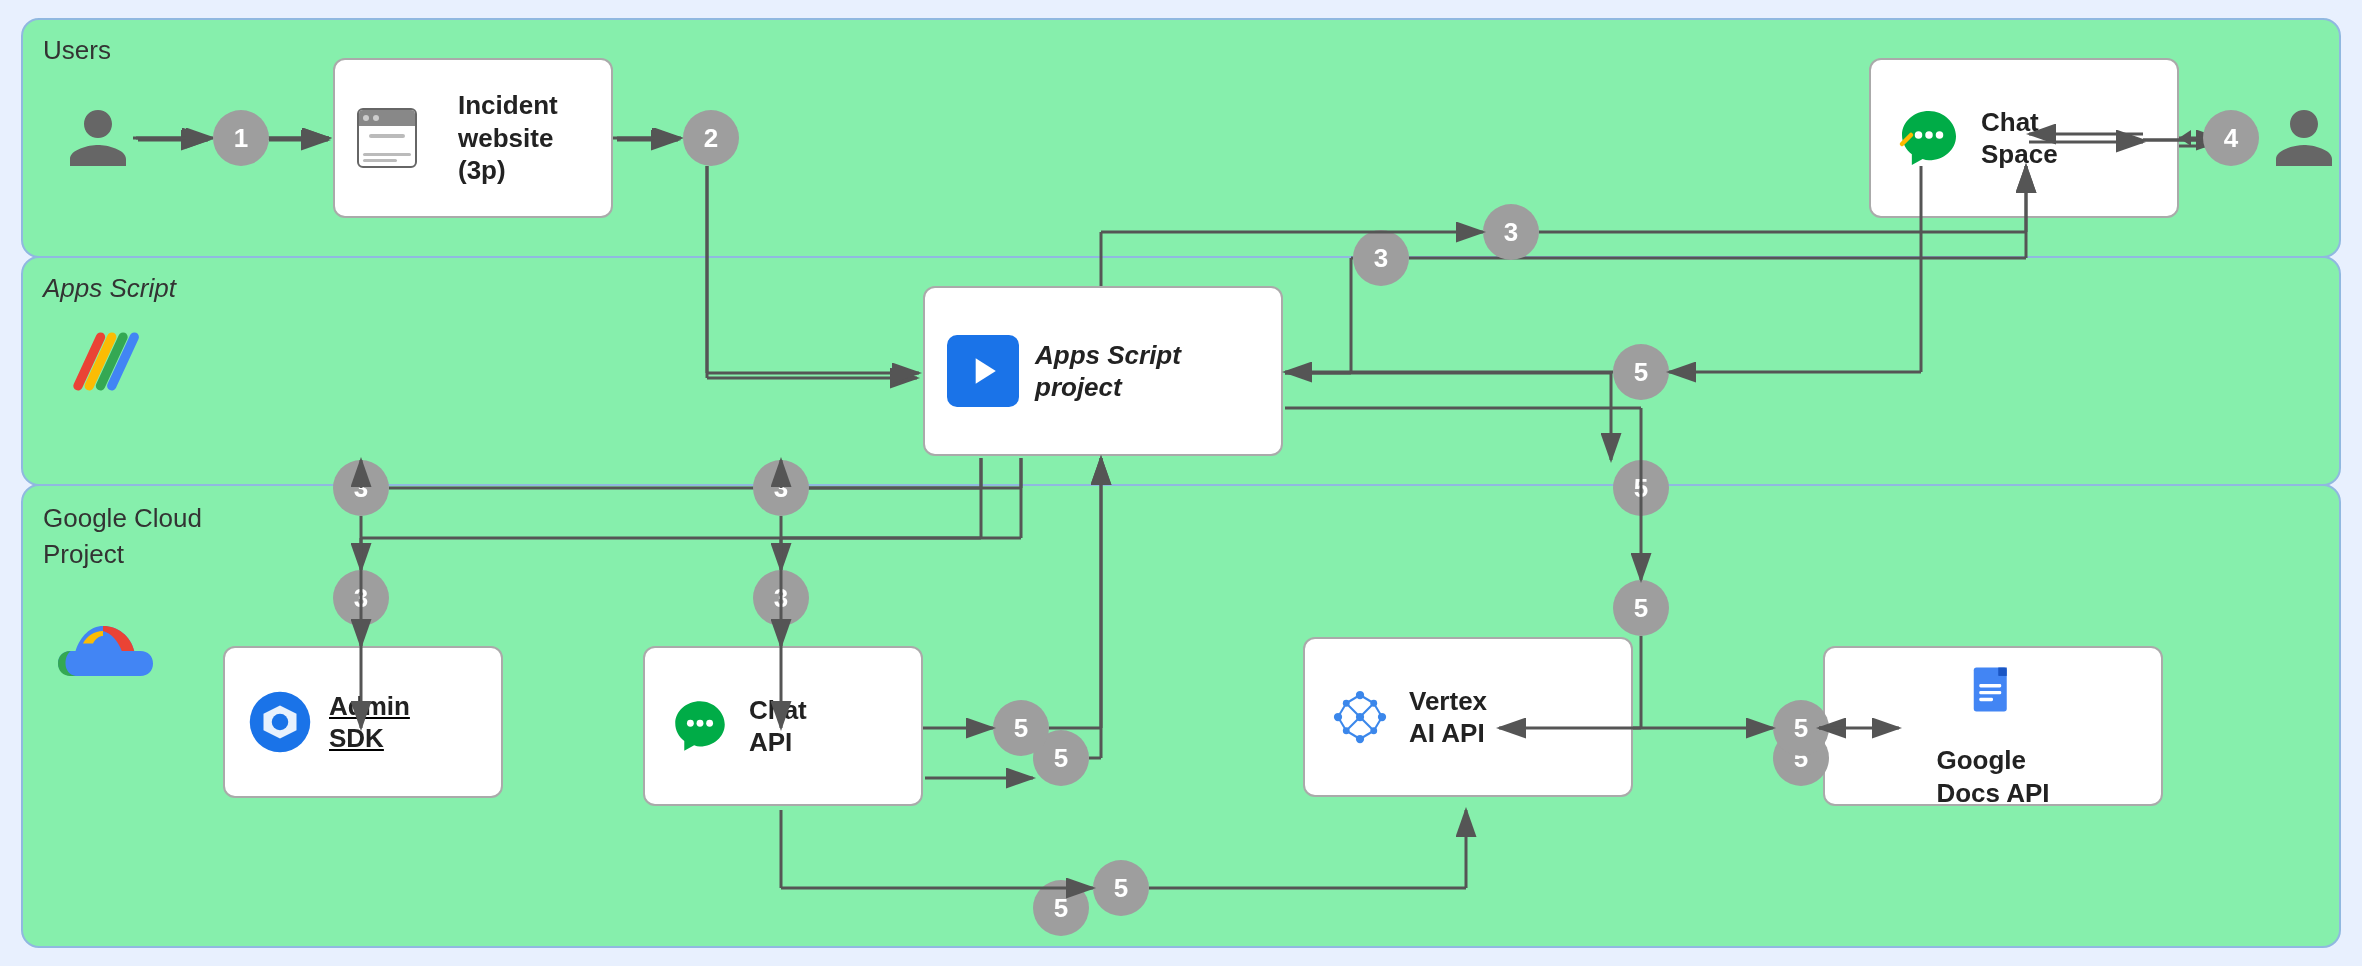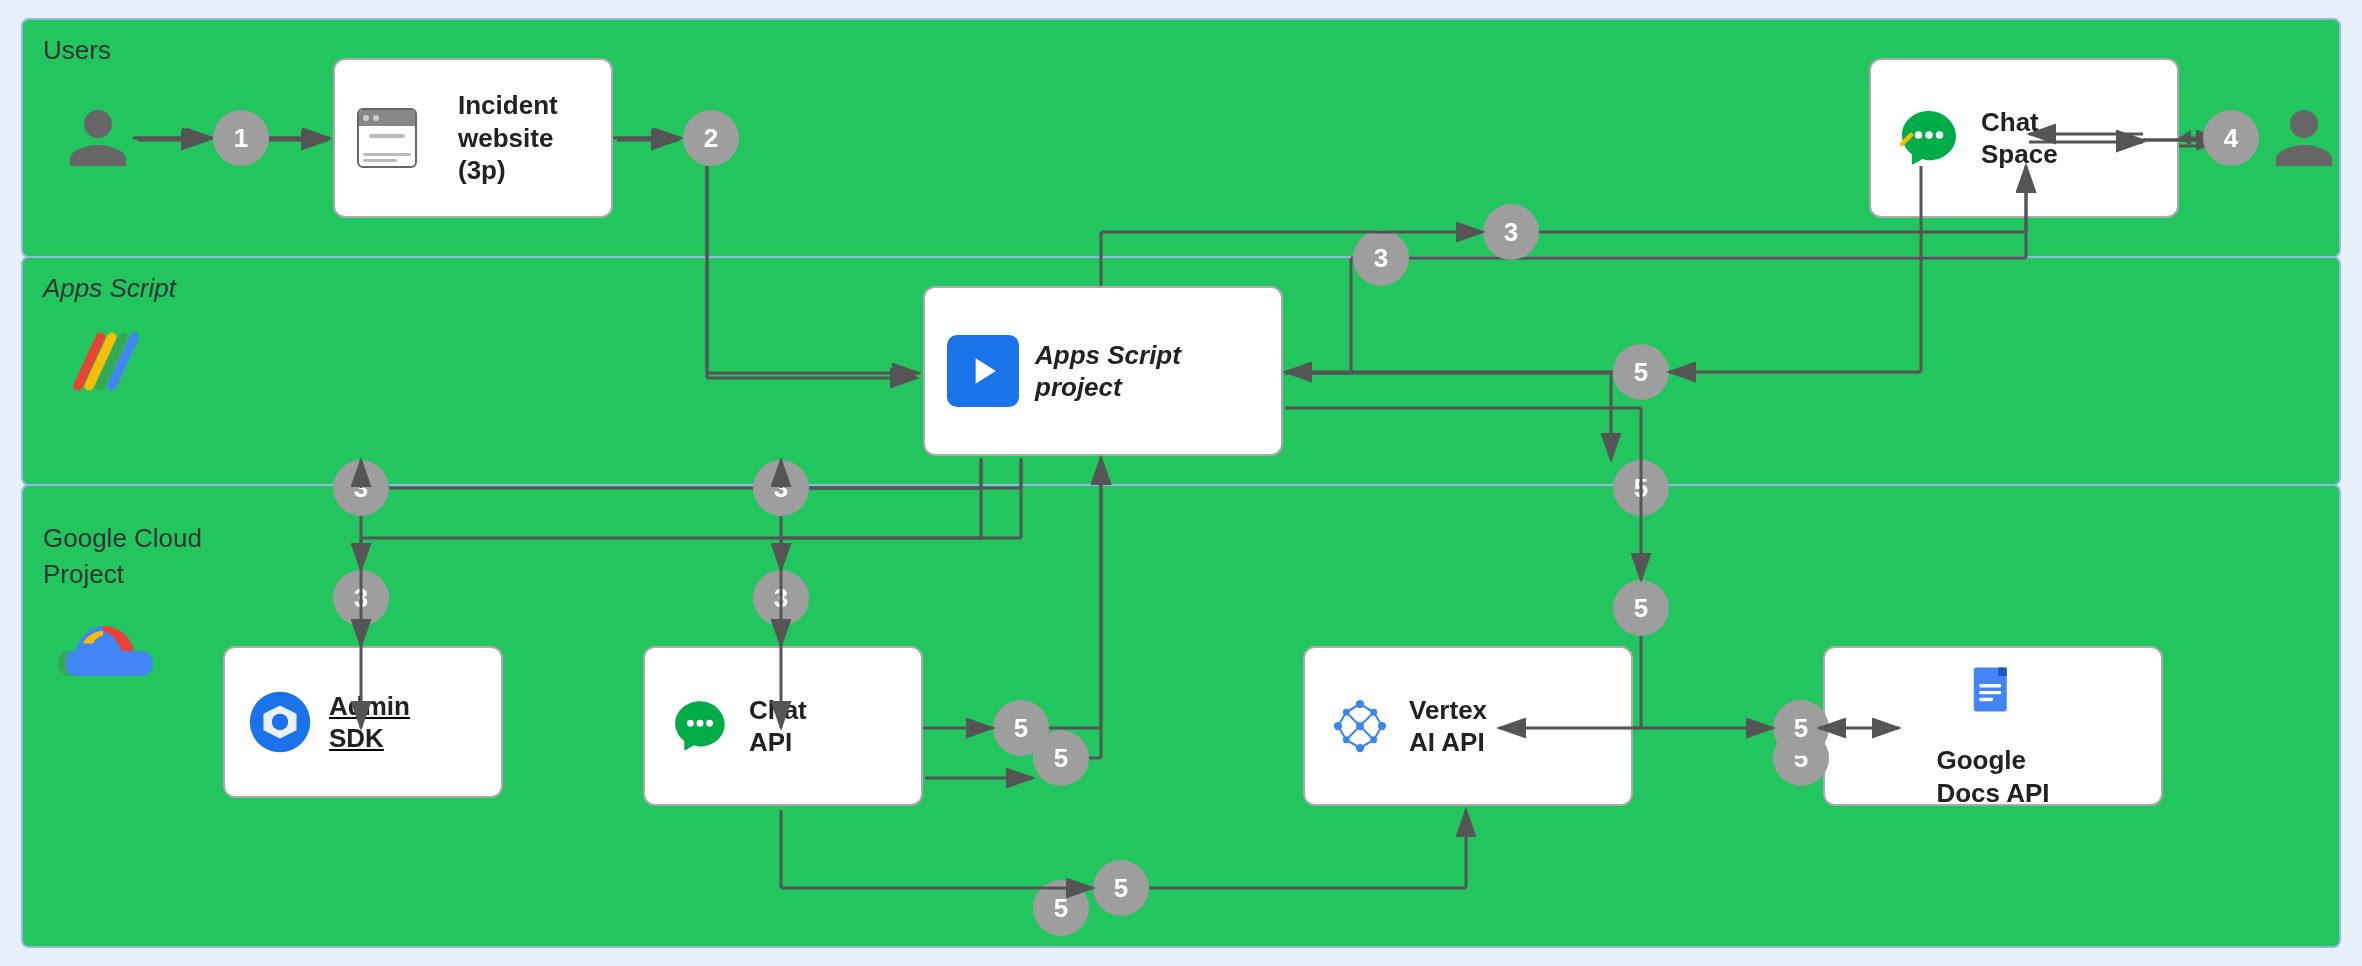--- a/index.html
+++ b/index.html
@@ -18,22 +18,22 @@
       margin: 18px auto;
       display: flex;
       flex-direction: column;
       gap: 0;
       position: relative;
     }
 
     
     .swimlane {
       border: 2px solid #90b8e0;
-      border-radius: 8px;
-      background: #22c55e;
+      border-radius: 18px;
+      background: #86efac;
       position: relative;
       flex: 1;
     }
 
     .swimlane-users {
       flex: 0 0 240px;
     }
     .swimlane-appsscript {
       flex: 0 0 230px;
       margin-top: -2px;
@@ -202,21 +202,21 @@
       <div style="width:72px;height:72px;background:#1a73e8;border-radius:10px;display:flex;align-items:center;justify-content:center;flex-shrink:0;">
         <svg width="44" height="44" viewBox="0 0 24 24" fill="white">
           <path d="M8 5v14l11-7z"></path>
         </svg>
       </div>
       <div class="node-label">Apps Script<br>project</div>
     </div>
   </div>
 
   <div class="swimlane swimlane-gcp">
-    <div class="swimlane-label" style="line-height:1.4;margin-top:20px;">Google Cloud<br>Project</div>
+    <div class="swimlane-label" style="line-height:1.4;">Google Cloud<br>Project</div>
 
     <div style="position:absolute; left:30px; top:130px;">
       <svg width="100" height="80" viewBox="0 0 80 64">
 
         <path d="M40 8 C52 8 62 16 65 28 L70 28 C76 28 80 32 80 38 C80 44 76 48 70 48 L16 48 C10 48 4 44 4 38 C4 32 8 28 14 28 L18 28 C22 16 30 8 40 8Z" fill="#4285F4"></path>
         <path d="M40 8 C52 8 62 16 65 28 L55 28 C52 20 47 14 40 12Z" fill="#EA4335"></path>
         <path d="M40 12 C33 12 27 16 24 22 L32 22 C34 18 37 16 40 16Z" fill="#FBBC04"></path>
         <path d="M14 28 C11 31 10 34 10 38 C10 43 13 47 18 48 L14 48 C8 48 4 44 4 38 C4 32 8 28 14 28Z" fill="#34A853"></path>
       </svg>
     </div>
@@ -238,21 +238,21 @@
           <rect width="48" height="48" rx="8" fill="white"></rect>
           <path d="M24 6C14.06 6 6 13.06 6 22c0 5.2 2.56 9.83 6.56 12.84V42l7.2-3.96C21.19 38.65 22.57 38.9 24 38.9c9.94 0 18-7.06 18-16S33.94 6 24 6z" fill="#00AC47"></path>
           <circle cx="17" cy="22" r="2.5" fill="white"></circle>
           <circle cx="24" cy="22" r="2.5" fill="white"></circle>
           <circle cx="31" cy="22" r="2.5" fill="white"></circle>
         </svg>
       </div>
       <div class="node-label">Chat<br>API</div>
     </div>
 
-    <div class="node" style="left:1280px; top:160px; width:330px; height:160px;">
+    <div class="node" style="left:1280px; top:151px; width:330px; height:160px;">
       <div style="width:66px;height:66px;flex-shrink:0;">
         <svg viewBox="0 0 48 48" width="66" height="66">
 
           <rect width="48" height="48" rx="8" fill="white"></rect>
           <g fill="#1a73e8" opacity="0.85">
             <circle cx="24" cy="8" r="3"></circle>
             <circle cx="8" cy="24" r="3"></circle>
             <circle cx="24" cy="40" r="3"></circle>
             <circle cx="40" cy="24" r="3"></circle>
             <circle cx="24" cy="24" r="3"></circle>

